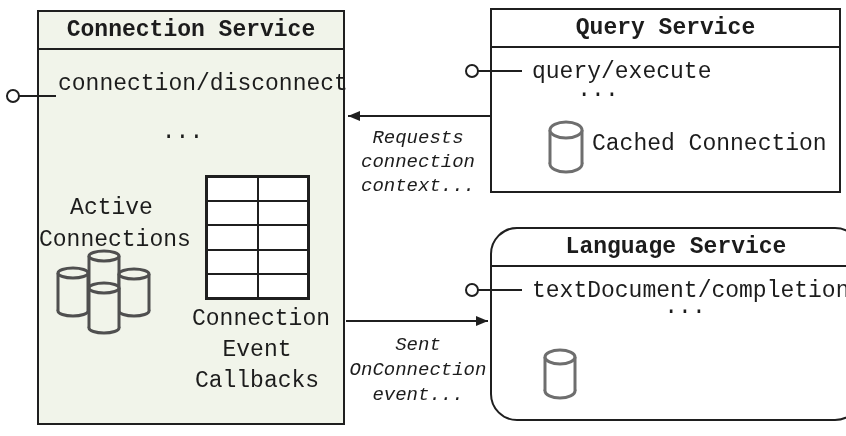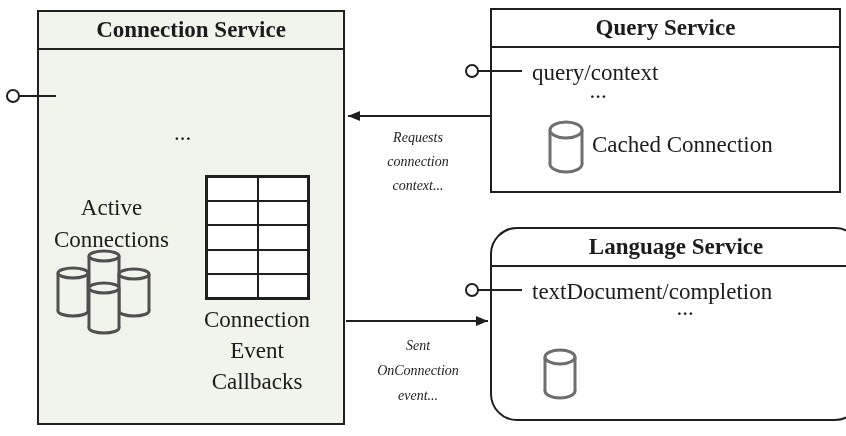--- a/index.html
+++ b/index.html
@@ -1,20 +1,20 @@
 <!DOCTYPE html>
 <html style="--canvas-bg: #ffffff; --connection-box-fill: #f1f4ea; --service-box-fill: #ffffff; --border: #1f1f1f; --text: #1c1c1c; --cluster-cylinder-stroke: #4f4f4f; --service-cylinder-stroke: #6e6e6e;"><head>
 <meta charset="utf-8">
 <style>
   html, body { margin: 0; padding: 0; background: #fff; }
   .canvas {
     position: relative;
     width: 846px; height: 436px;
     background: var(--canvas-bg, #ffffff);
-    font-family: Liberation Serif, serif;
+    font-family: Liberation Mono, monospace;
     color: var(--text, #1c1c1c);
     overflow: hidden;
   }
   .box {
     position: absolute;
     background: var(--service-box-fill, #ffffff);
     border: 2px solid var(--border, #1f1f1f);
     box-sizing: border-box;
   }
   .box.conn { left: 37px; top: 10px; width: 308px; height: 415px;
@@ -23,21 +23,21 @@
   .box.lang  { left: 490px; top: 227px; width: 372px; height: 194px; border-radius: 27px; }
   .box-header {
     height: 36px; line-height: 36px;
     border-bottom: 2px solid var(--border, #1f1f1f);
     text-align: center; font-weight: bold; font-size: 23px;
   }
   .txt { position: absolute; font-size: 23px; line-height: 29px; white-space: nowrap; }
   .center { text-align: center; white-space: pre-line; }
   .ellip { text-align: center; }
   .edge-label {
-    position: absolute; font-size: 14px; font-style: italic;
+    position: absolute; font-size: 19px; font-style: italic;
     text-align: center; white-space: pre-line; z-index: 3;
   }
   .conn-table {
     position: absolute; left: 166px; top: 163px; width: 105px; height: 125px;
     display: grid; box-sizing: border-box;
     border: 2px solid var(--border, #1f1f1f);
     background: #ffffff;
   }
   .conn-table .cell { border: 1px solid var(--border, #1f1f1f); background: #ffffff; }
   svg.overlay { position: absolute; left: 0; top: 0; z-index: 2; pointer-events: none; }
@@ -54,20 +54,21 @@
   .edge line { stroke: var(--border, #1f1f1f); stroke-width: 2; }
 </style>
 </head>
 <body>
 
 <div class="canvas">
 
   <div class="box conn">
     <div class="box-header">Connection Service</div>
     <div class="txt" style="left:19px; top:58px;">
+      <div>connection/disconnect</div>
     </div>
     <div class="txt ellip" style="left:21px; top:106px; width:245px;">...</div>
     <div class="txt center" style="left:0px; top:180px; width:145px; line-height:32px;">Active
 Connections</div>
     <div class="conn-table" style="grid-template-columns: repeat(2, 1fr); grid-template-rows: repeat(5, 1fr);">
         <div class="cell"></div>
         <div class="cell"></div>
         <div class="cell"></div>
         <div class="cell"></div>
         <div class="cell"></div>
@@ -77,21 +78,21 @@
         <div class="cell"></div>
         <div class="cell"></div>
       </div>
     <div class="txt center" style="left:153px; top:292px; width:130px; line-height:31px;">Connection
 Event
 Callbacks</div>
   </div>
 
   <div class="box query">
     <div class="box-header">Query Service</div>
-    <div class="txt" style="left:40px; top:48px;">query/context</div>
+    <div class="txt" style="left:40px; top:48px;">query/execute</div>
     <div class="txt ellip" style="left:40px; top:66px; width:132px;">...</div>
     <div class="txt" style="left:100px; top:120px;">Cached Connection</div>
   </div>
 
   <div class="box lang">
     <div class="box-header">Language Service</div>
     <div class="txt" style="left:40px; top:48px;">textDocument/completion</div>
     <div class="txt ellip" style="left:40px; top:64px; width:306px;">...</div>
   </div>
 

